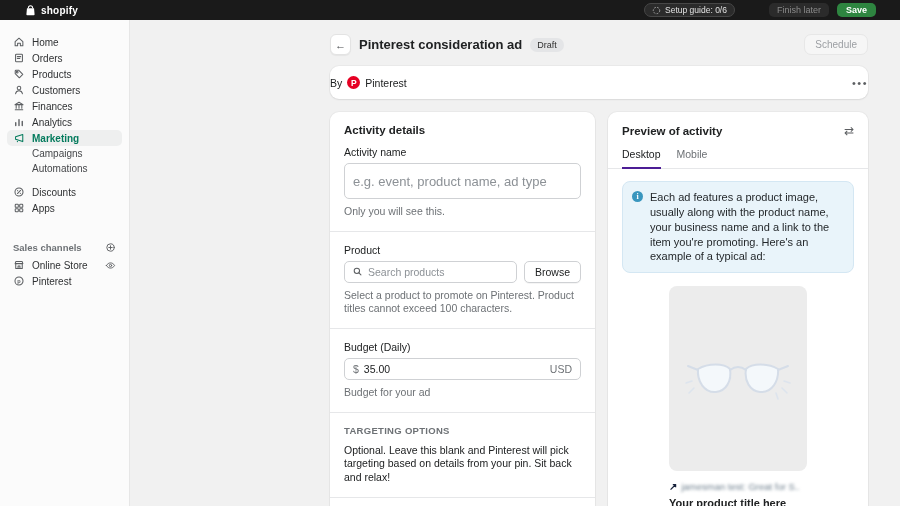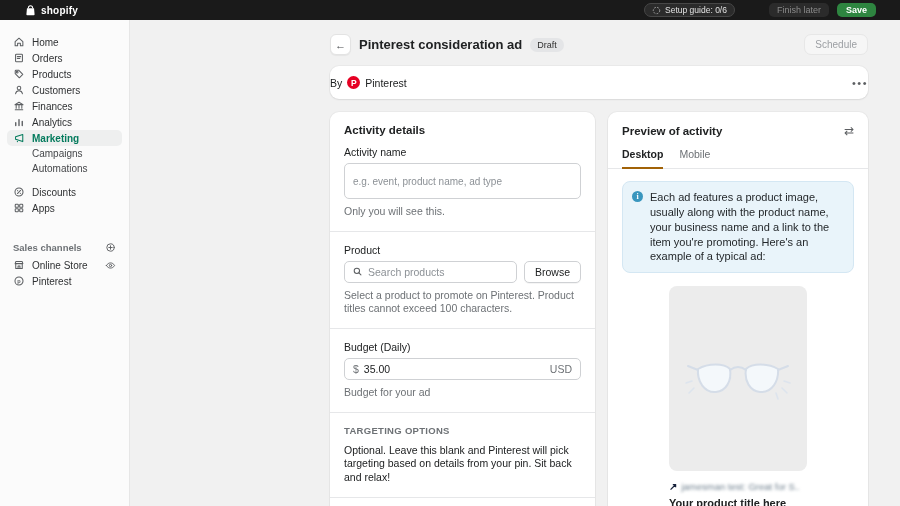--- a/index.html
+++ b/index.html
@@ -55,42 +55,42 @@
   .dots::after{content:"•••";}
   .columns{display:flex;gap:13px;align-items:flex-start;}
   .card-left{width:265px;}
   .card-right{width:260px;}
 
   
   .sec{padding:12px 14px;border-top:1px solid #e6e7e9;}
   .sec.first{border-top:none;}
   .sec-title{font-size:11.5px;font-weight:700;margin-bottom:10px;}
   .field-label{font-size:10.5px;margin-bottom:5px;}
-  .text-input{width:100%;height:14px;border:1px solid #cfd1d4;border-radius:5px;padding:17px 8px;font-size:10px;color:#202223;background:#fff;font-family:inherit;}
+  .text-input{width:100%;height:14px;border:1px solid #cfd1d4;border-radius:5px;padding:17px 8px;font-size:13px;color:#202223;background:#fff;font-family:inherit;}
   .text-input::placeholder,.search-shell input::placeholder{color:#8c9196;}
   .help{font-size:10.5px;color:#6d7175;margin-top:6px;line-height:1.3;}
   .prod-row{display:flex;gap:7px;}
   .search-shell{flex:1;display:flex;align-items:center;gap:5px;height:22px;border:1px solid #cfd1d4;border-radius:5px;padding:0 7px;background:#fff;}
   .search-shell input{border:none;outline:none;flex:1;font-size:10.5px;min-width:0;font-family:inherit;}
   .search-shell svg{width:11px;height:11px;stroke:#5c5f62;fill:none;stroke-width:1.3;stroke-linecap:round;}
   .btn-browse{height:22px;background:#fff;border:1px solid #cfd1d4;border-radius:5px;font-size:10.5px;padding:0 10px;color:#202223;box-shadow:0 1px 0 rgba(0,0,0,.04);}
   .budget-shell{display:flex;align-items:center;height:22px;border:1px solid #cfd1d4;border-radius:5px;padding:0 8px;gap:5px;background:#fff;}
   .budget-shell input{border:none;outline:none;flex:1;font-size:10.5px;min-width:0;font-family:inherit;color:#202223;}
   .muted{color:#6d7175;font-size:10.5px;}
   .subhead{font-size:9.5px;font-weight:700;color:#6d7175;letter-spacing:.3px;margin-bottom:8px;}
   .para{font-size:10.5px;line-height:1.32;}
 
   
   .pv-head{display:flex;align-items:center;padding:12px 14px 0;}
   .pv-title{font-size:11.5px;font-weight:700;}
   .swap{margin-left:auto;color:#5c5f62;font-size:12px;cursor:pointer;}
   .swap::after{content:"⇄";}
   .tabs{display:flex;gap:16px;padding:10px 14px 0;border-bottom:1px solid #e6e7e9;}
   .tab{font-size:10.5px;padding-bottom:7px;color:#6d7175;cursor:pointer;}
-  .tab.active{color:#202223;font-weight:700;border-bottom:2px solid #a16207;margin-bottom:-1px;}
+  .tab.active{color:#202223;font-weight:400;border-bottom:2px solid #4c1d95;margin-bottom:-1px;}
   .pv-body{padding:12px 14px 14px;}
   .banner{display:flex;gap:7px;background:#e9f4fa;border:1px solid #d4e7f3;border-radius:8px;padding:8px 9px;}
   .info-icon{width:11px;height:11px;min-width:11px;border-radius:50%;background:#3a96be;color:#fff;font-size:8px;font-weight:700;display:flex;align-items:center;justify-content:center;margin-top:1px;font-family:"Liberation Serif",serif;}
   .info-icon::after{content:"i";}
   .banner-text{font-size:11px;line-height:1.35;color:#24282b;}
   .ad-wrap{width:138px;margin:13px auto 0;}
   .ad-img{width:138px;height:185px;background:#ececec;border-radius:8px;display:flex;align-items:center;justify-content:center;}
   .ad-link{display:flex;align-items:center;gap:4px;margin-top:10px;font-size:9.5px;}
   .ad-link .arrow{font-weight:700;color:#17223b;font-size:10px;}
   .ad-link .arrow::after{content:"↗";}

